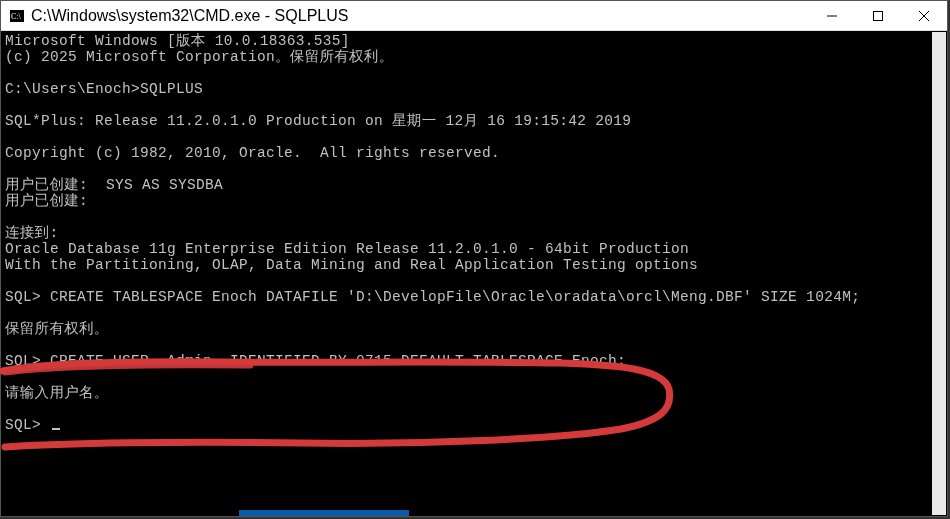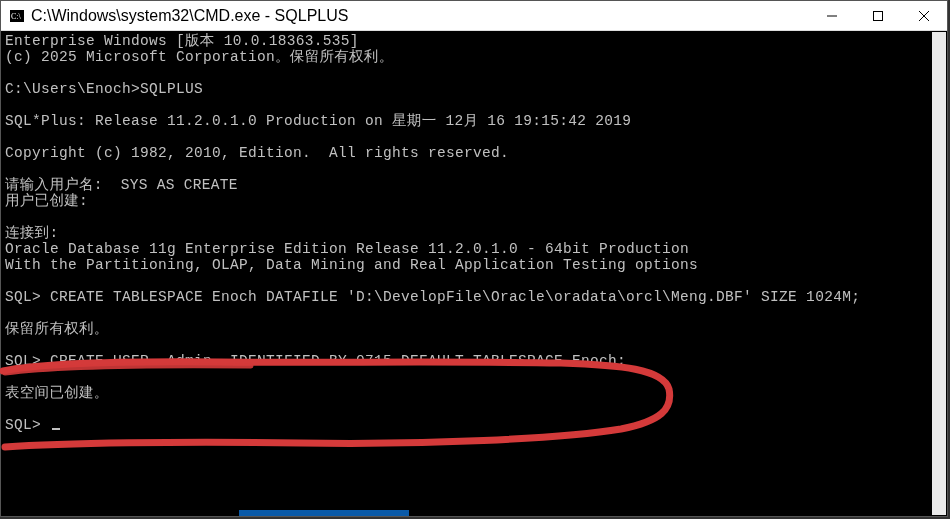--- a/index.html
+++ b/index.html
@@ -67,43 +67,43 @@
       </div>
       <div class="titlebar-btn close">
         <svg viewBox="0 0 10 10">
             <line x1="0" y1="0" x2="10" y2="10" stroke="#000" stroke-width="1"></line>
             <line x1="10" y1="0" x2="0" y2="10" stroke="#000" stroke-width="1"></line>
           </svg>
       </div>
     </div>
   </div>
 
-  <div class="terminal"><span>Enterprise Windows [版本 10.0.18363.535]</span>
+  <div class="terminal"><span>Microsoft Windows [版本 10.0.18363.535]</span>
 <span>(c) 2025 Microsoft Corporation。保留所有权利。</span>
 <span></span>
 <span>C:\Users\Enoch&gt;SQLPLUS</span>
 <span></span>
 <span>SQL*Plus: Release 11.2.0.1.0 Production on 星期一 12月 16 19:15:42 2019</span>
 <span></span>
-<span>Copyright (c) 1982, 2010, Edition.  All rights reserved.</span>
+<span>Copyright (c) 1982, 2010, Oracle.  All rights reserved.</span>
 <span></span>
-<span>请输入用户名:  SYS AS CREATE</span>
+<span>用户已创建:  SYS AS SYSDBA</span>
 <span>用户已创建:</span>
 <span></span>
 <span>连接到:</span>
 <span>Oracle Database 11g Enterprise Edition Release 11.2.0.1.0 - 64bit Production</span>
 <span>With the Partitioning, OLAP, Data Mining and Real Application Testing options</span>
 <span></span>
 <span>SQL&gt; CREATE TABLESPACE Enoch DATAFILE 'D:\DevelopFile\Oracle\oradata\orcl\Meng.DBF' SIZE 1024M;</span>
 <span></span>
 <span>保留所有权利。</span>
 <span></span>
 <span>SQL&gt; CREATE USER  Admin  IDENTIFIED BY 0715 DEFAULT TABLESPACE Enoch;</span>
 <span></span>
-<span>表空间已创建。</span>
+<span>请输入用户名。</span>
 <span></span>
 <span>SQL&gt; </span><span class="cursor"></span>
   </div>
 
   <div class="annotation">
     <svg viewBox="0 0 680 94">
       <path d="M 2,12
                C 40,4 120,2 220,3
                C 320,4 450,2 560,4
                C 620,6 662,10 668,30

